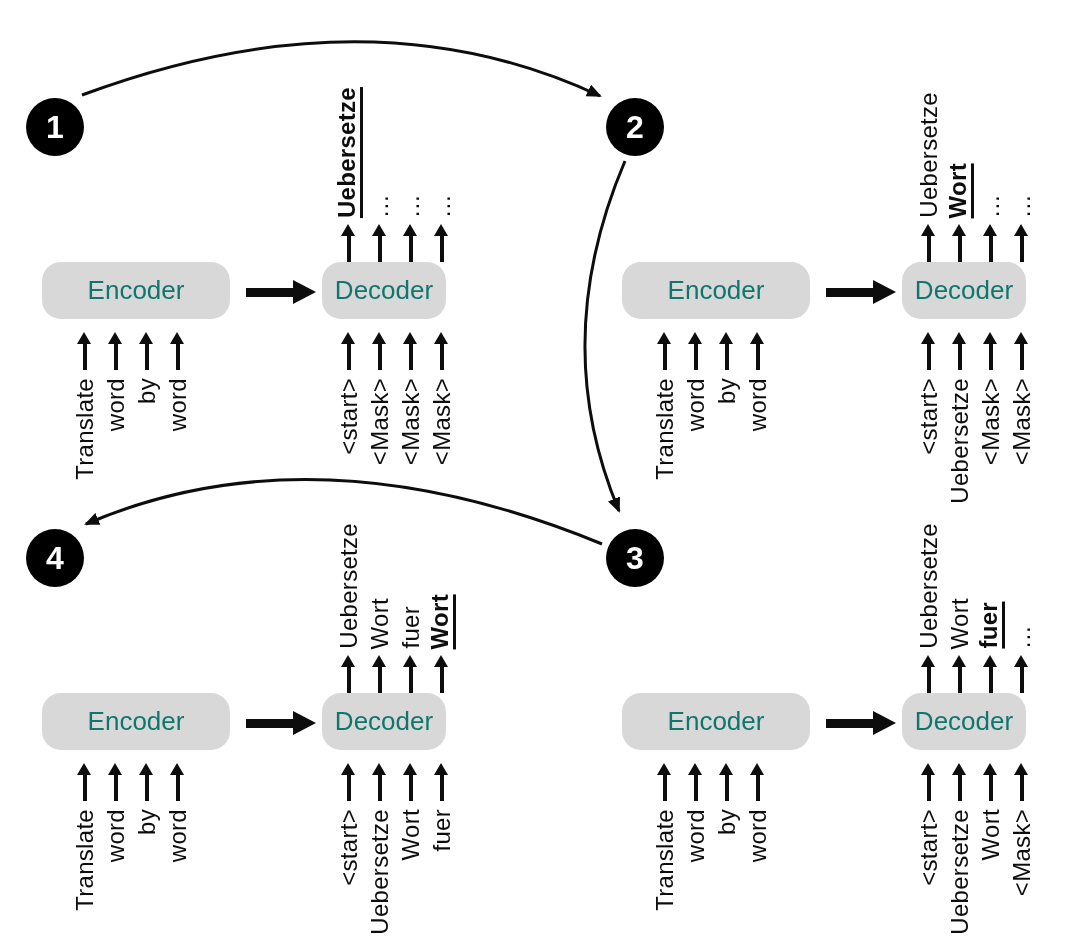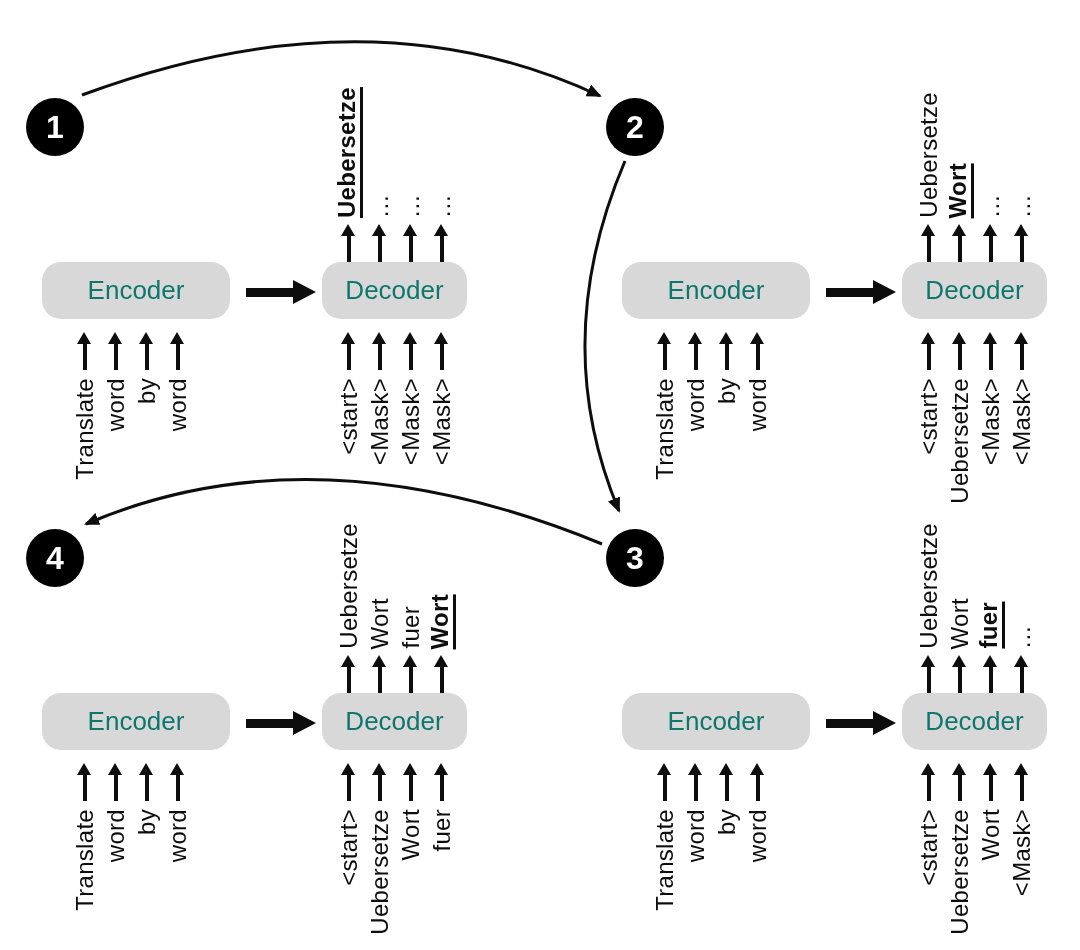--- a/index.html
+++ b/index.html
@@ -17,21 +17,21 @@
 
   .quad{position:absolute;width:540px;height:470px;}
 
   .badge{position:absolute;left:26px;top:98px;width:58px;height:58px;border-radius:50%;
     background:var(--badge);display:flex;align-items:center;justify-content:center;}
   .badge span{color:var(--badge-text);font-size:32px;font-weight:700;line-height:1;}
 
   .box{position:absolute;top:250px;height:57px;border-radius:19px;background:var(--box);
     display:flex;align-items:center;justify-content:center;color:#0f766e;font-size:26px;margin-top:12px;}
   .box.encoder{left:42px;width:188px;}
-  .box.decoder{left:322px;width:145px;align-items:center;}
+  .box.decoder{left:322px;width:124px;align-items:center;}
 
   
   .harrow{position:absolute;left:246px;top:280px;width:70px;height:25px;}
   .harrow .bar{position:absolute;left:0;top:8px;width:47px;height:9px;background:var(--ink);}
   .harrow .hhead{position:absolute;right:0;top:0;width:0;height:0;
     border-top:12.5px solid transparent;border-bottom:12.5px solid transparent;
     border-left:23px solid var(--ink);}
 
   
   .tokens{position:absolute;display:flex;}

